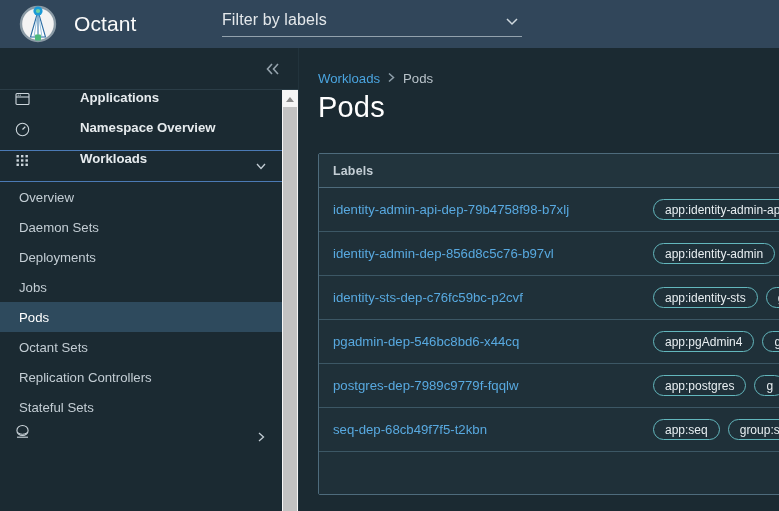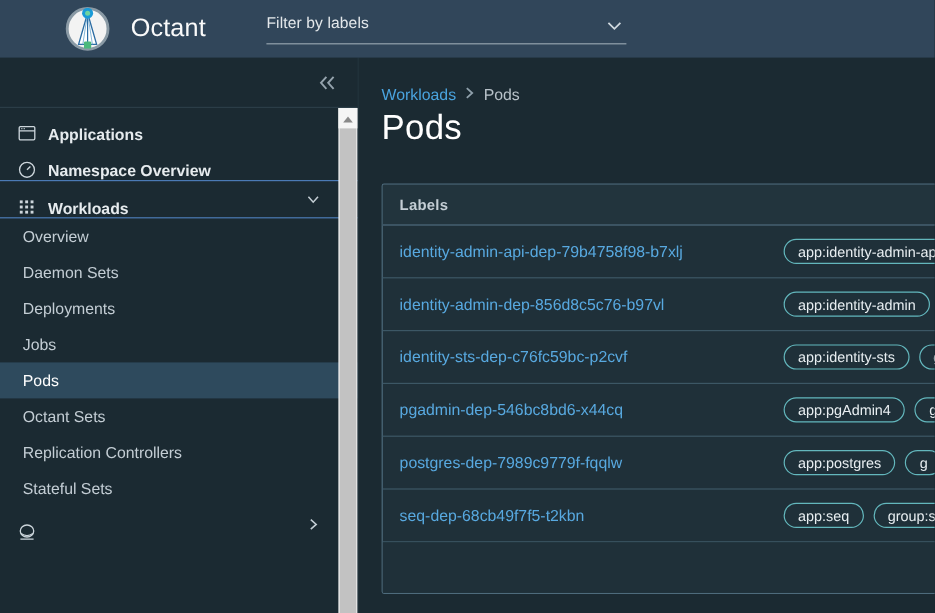--- a/index.html
+++ b/index.html
@@ -22,21 +22,20 @@
   
   .header {
     position: absolute;
     top: 0; left: 0;
     width: 779px;
     height: 48px;
     background: #31465a;
     display: flex;
     align-items: flex-end;
     z-index: 5;
-    padding-left: 35px;
   }
   .brand {
     display: flex;
     align-items: center;
     height: 48px;
     padding-left: 16px;
   }
   .logo-circle {
     width: 44px; height: 44px;
     flex: 0 0 44px;
@@ -55,21 +54,21 @@
     position: absolute;
     left: 222px;
     top: 7px;
     width: 300px;
     height: 30px;
     border-bottom: 1px solid #93a2ad;
   }
   .filter-label {
     position: absolute;
     left: 0; top: 4px;
-    font-size: 13px;
+    font-size: 16px;
     color: #e4e8eb;
     letter-spacing: .1px;
   }
   .filter-caret {
     position: absolute;
     right: 2px;
     top: 6px;
     width: 16px; height: 16px;
   }
 
@@ -100,26 +99,27 @@
     background: #2b3d47;
     margin: 0;
   }
 
   .navlist {
     position: relative;
   }
   .nav-item {
     height: 30px;
     display: flex;
-    align-items: flex-end;
+    align-items: flex-start;
     padding-left: 13px;
     color: #c3cdd4;
     font-size: 13.2px;
     cursor: pointer;
     position: relative;
+    gap: 40px;
   }
   .nav-item.top {
     font-weight: bold;
     color: #e6ebee;
     height: 30px;
   }
   .nav-icon {
     width: 18px; height: 18px;
     flex: 0 0 18px;
     margin-right: 9px;

